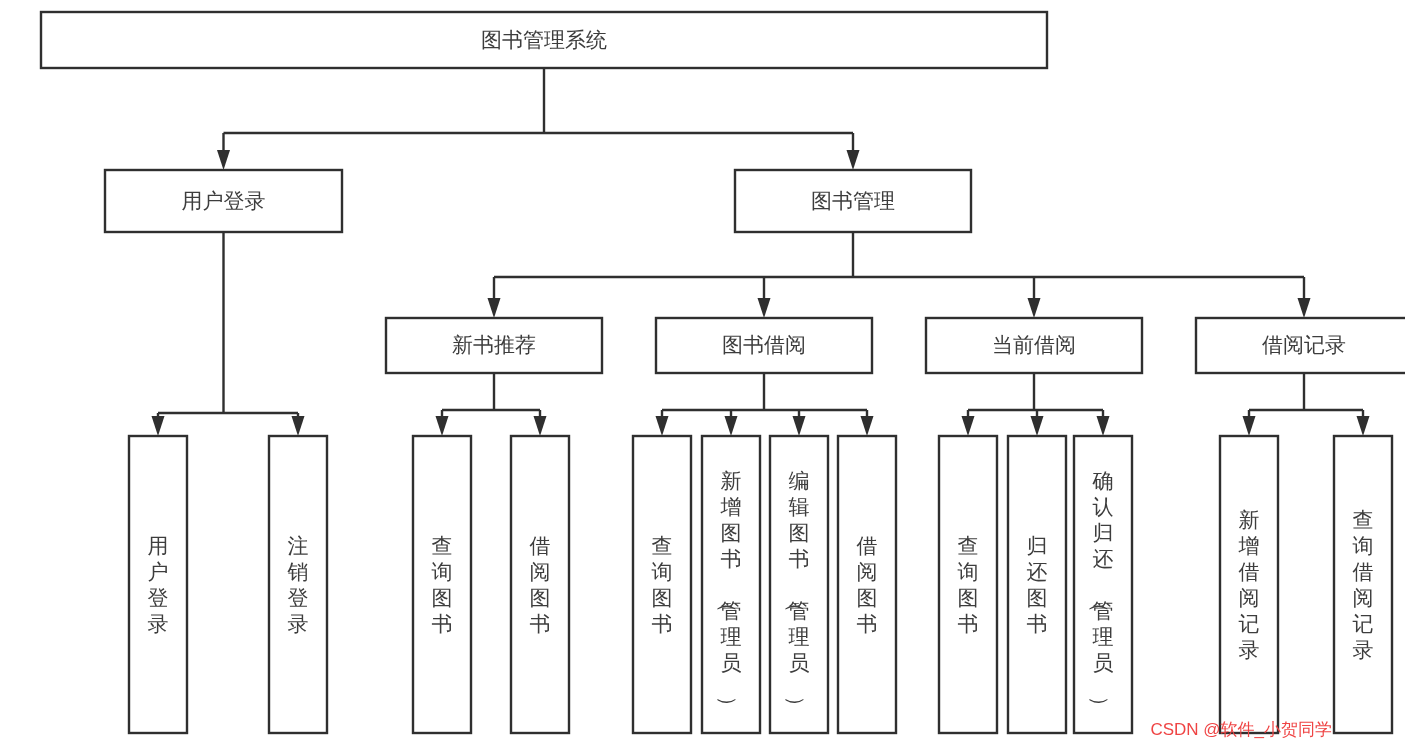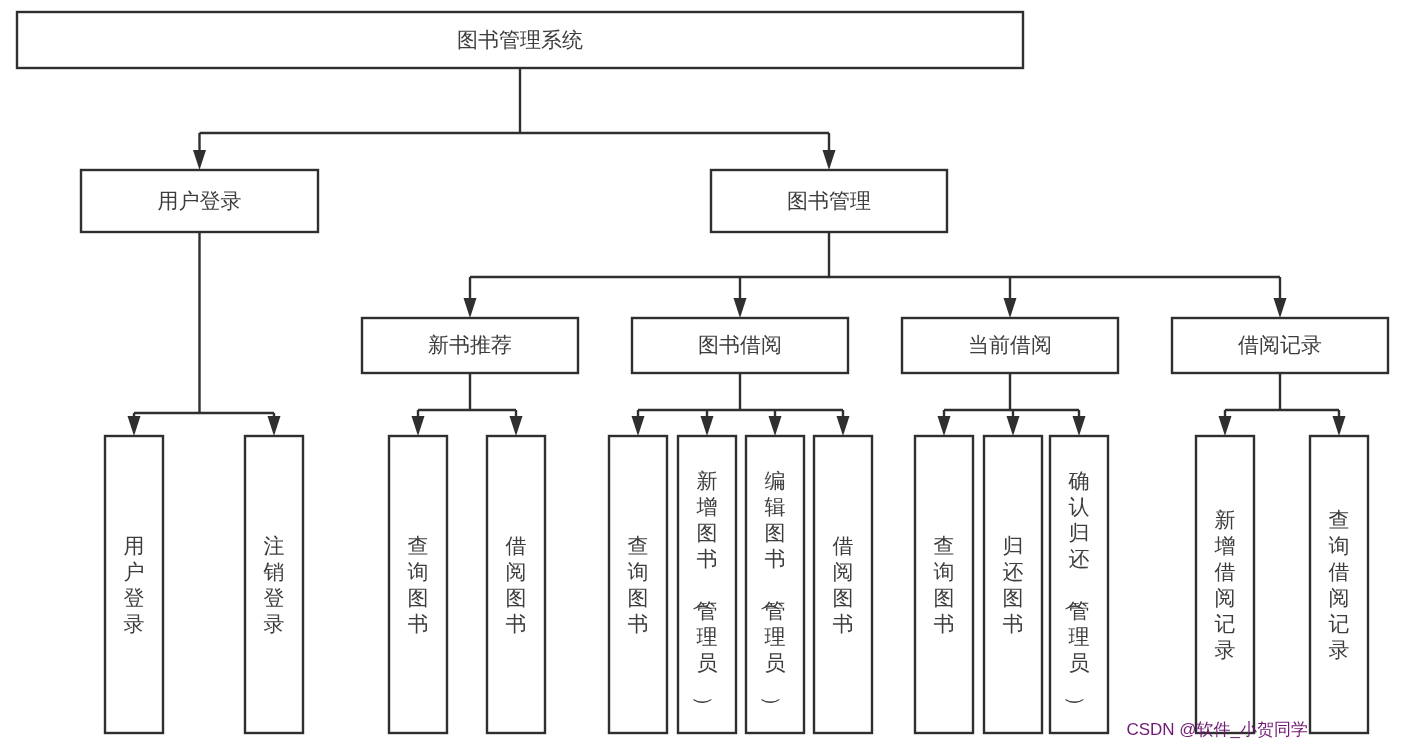--- a/index.html
+++ b/index.html
@@ -11,20 +11,21 @@
     width: 1405px;
     height: 747px;
     font-family: "Liberation Sans", "DejaVu Sans", sans-serif;
     overflow: hidden;
   }
   #diagram-root {
     position: relative;
     width: 1322px;
     height: 747px;
     background: #ffffff;
+    margin-left: 24px;
   }
   svg#tree-svg {
     position: absolute;
     left: 0;
     top: 0;
     width: 1405px;
     height: 747px;
     display: block;
   }
   .node-box {
@@ -54,21 +55,21 @@
     font-size: 21px;
     fill: #3d3d3d;
     text-anchor: middle;
   }
   .watermark {
     position: absolute;
     right: 14px;
     bottom: 6px;
     font-family: "Liberation Sans", "DejaVu Sans", sans-serif;
     font-size: 17px;
-    color: #701a75;
+    color: #ef4444;
     white-space: nowrap;
     user-select: none;
   }
 </style>
 </head>
 <body>
 
 <div id="diagram-root">
   <svg id="tree-svg" viewBox="0 0 1405 747" xmlns="http://www.w3.org/2000/svg">
     <g id="edges-layer">

